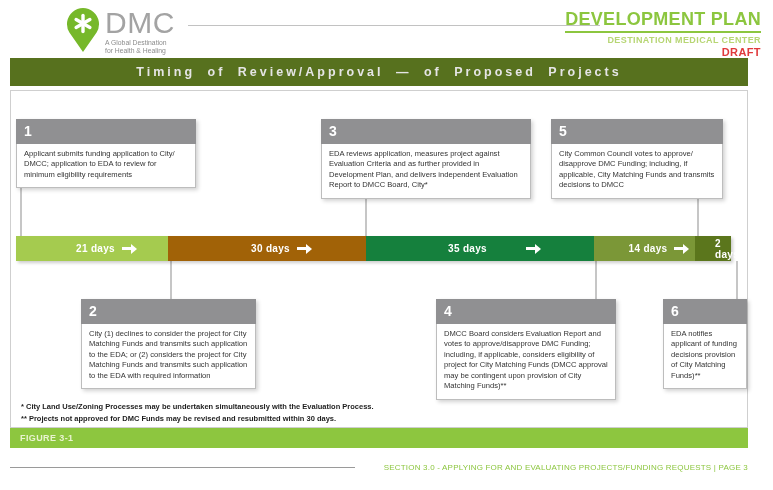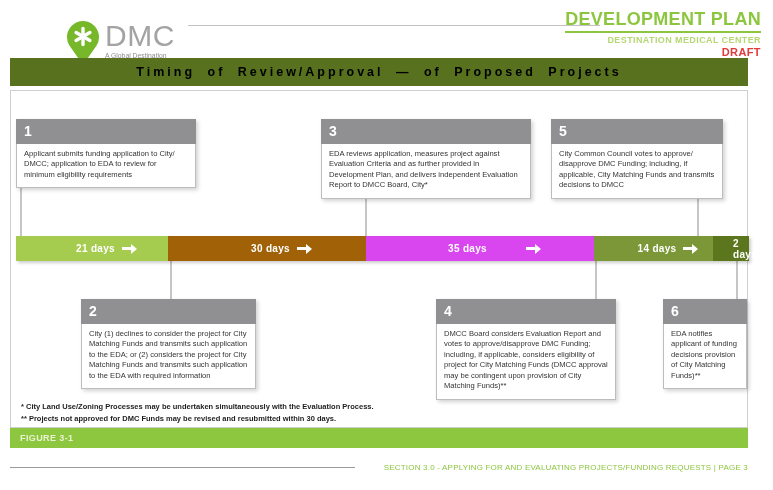--- a/index.html
+++ b/index.html
@@ -1,54 +1,54 @@
 <!DOCTYPE html>
 <html><head>
 <meta charset="utf-8">
 <style>
   * { margin:0; padding:0; box-sizing:border-box; }
   html,body { width:773px; height:490px; background:#ffffff; font-family:"Liberation Sans", sans-serif; }
   .page { position:relative; width:773px; height:490px; background:#fff; overflow:hidden; }
 
   
   .hdr { position:absolute; top:0; left:0; width:773px; height:56px; }
-  .logo { position:absolute; left:64px; top:21px; display:flex; align-items:flex-start; }
+  .logo { position:absolute; left:64px; top:8px; display:flex; align-items:flex-start; }
   .pin { display:block; margin-right:3px; }
   .logo-txt { display:flex; flex-direction:column; }
   .brand { font-size:30px; line-height:30px; color:#a3a3a3; letter-spacing:0.5px; font-weight:400; }
   .tag { font-size:6.8px; line-height:1.25; color:#8c8c8c; margin-top:1px; }
   .hdr-rule { position:absolute; top:25px; left:188px; width:412px; height:1px; background:#c2c2c2; }
   .hdr-right { position:absolute; right:12px; top:9px; text-align:right; }
   .dev-plan { display:inline-block; font-size:18px; font-weight:bold; color:#8cc63f; letter-spacing:0.3px; border-bottom:2.5px solid #8cc63f; padding-bottom:1px; }
   .dest { font-size:9px; font-weight:bold; color:#b7d674; letter-spacing:0.4px; margin-top:2px; }
   .draft { font-size:11px; font-weight:bold; color:#e03a3c; letter-spacing:0.4px; margin-top:1px; }
 
   
   .title-bar { position:absolute; top:58px; left:10px; width:738px; height:28px; background:#57711e;
                display:flex; align-items:center; justify-content:center; }
-  .title-bar span { color:#000000; font-size:12.5px; font-weight:bold; letter-spacing:3px; word-spacing:6px; }
+  .title-bar span { color:#e5e5e5; font-size:12.5px; font-weight:bold; letter-spacing:3px; word-spacing:6px; }
 
   
   .panel { position:absolute; top:90px; left:10px; width:738px; height:338px; background:#fff; border:1px solid #cfcfcf; }
 
   .connector { position:absolute; width:2px; background:#c6c6c6; z-index:1; }
 
   .box { position:absolute; z-index:2; box-shadow:2px 2px 4px rgba(0,0,0,0.18); }
   .box-head { height:25px; background:#909092; color:#fff; font-size:14px; font-weight:bold; padding:5px 0 0 8px; line-height:1; }
   .box-body { background:#fff; border:1px solid #bdbdbd; border-top:none; padding:5px 7px 7px 7px;
               font-size:7.6px; line-height:1.38; color:#333; }
 
   .timeline { position:absolute; left:5px; top:145px; height:25px; display:flex; z-index:1;
               box-shadow:2px 2px 3px rgba(0,0,0,0.2); }
   .seg { height:25px; display:flex; align-items:center; justify-content:center;padding-left:28px; }
   .seg-label { color:#fff; font-size:10px; font-weight:bold; letter-spacing:0.3px; }
   .seg1 { width:152px; background:#a5cb4f; }
   .seg2 { width:198px; background:#a16207; }
-  .seg3 { width:228px; background:#d946ef;gap:32px; }
-  .seg4 { width:119px; background:#7b9737; }
+  .seg3 { width:228px; background:#15803d;gap:32px; }
+  .seg4 { width:101px; background:#7b9737; }
   .seg5 { width:36px;  background:#5b761c; }
   .arrow { position:relative; display:inline-block; width:9px; height:3px; background:#fff; margin-left:7px; margin-right:5px; }
   .arrow:before { content:""; position:absolute; left:9px; top:-3.5px;
                   border-left:6px solid #fff; border-top:5px solid transparent; border-bottom:5px solid transparent; }
 
   .footnotes { position:absolute; left:10px; top:310px; font-size:7.5px; font-weight:bold; color:#1d1d1d; line-height:1.6; }
 
   
   .figure-bar { position:absolute; top:428px; left:10px; width:738px; height:20px; background:#8dc63f;
                 display:flex; align-items:center; }

